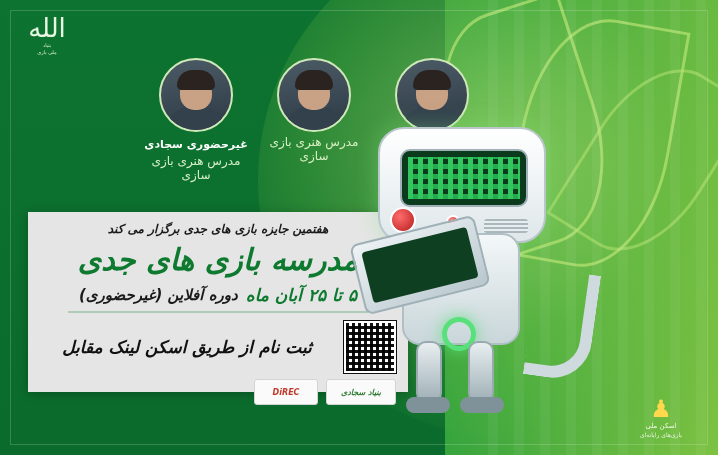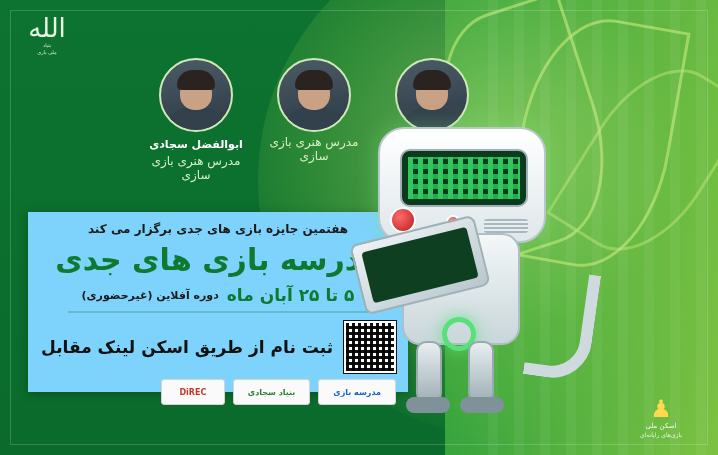--- a/index.html
+++ b/index.html
@@ -92,42 +92,43 @@
   .speaker .role {
     margin-top: 3px;
     font-size: 12px; color: #d9f0c4;
     direction: rtl;
   }
 
   
   .card {
     position: absolute; left: 28px; top: 212px;
     width: 380px; height: 180px;
-    background: #7dd3fc;
+    background: #e5e5e5;
     box-shadow: 0 2px 10px rgba(0,0,0,.25);
     direction: rtl;
     padding: 8px 12px 6px 12px;
+    font-style: italic;
   }
   .card .kicker {
     font-size: 12px; color: #1a1a1a; text-align: center; font-weight: bold;
     margin-top: 2px;
   }
   .card .title {
     font-size: 30px; font-weight: bold; color: #0e7a30;
     text-align: center; letter-spacing: -1px; margin-top: 6px;
   }
   .card .subline {
     display: flex; align-items: center; justify-content: center; gap: 8px;
     margin-top: 8px;
   }
   .card .sub-date {
     font-size: 17px; font-weight: bold; color: #0e7a30;
   }
   .card .sub-mode {
-    font-size: 11px; font-weight: bold; color: #1a1a1a;
+    font-size: 15px; font-weight: bold; color: #1a1a1a;
   }
   .card .rule { height: 2px; background: #0e7a30; margin: 6px 28px 0 28px; opacity:.25; }
   .card .cta-row {
     display: flex; flex-direction: row; align-items: center; gap: 10px; margin-top: 8px;
   }
   .qr {
     width: 52px; height: 52px; flex: none;
     background:
       repeating-linear-gradient(90deg, #111 0 3px, #fff 3px 6px),
       repeating-linear-gradient(0deg, #111 0 3px, #fff 3px 6px);
@@ -272,42 +273,41 @@
       <div class="role">مدرس هنری بازی سازی</div>
     </div>
 
 
     <div class="speaker">
       <div class="portrait">
         <div class="body"></div>
           <div class="face"></div>
           <div class="hair"></div>
       </div>
-      <div class="name">ابوالفضل سجادی</div>
+      <div class="name">غیرحضوری سجادی</div>
       <div class="role">مدرس هنری بازی سازی</div>
     </div>
 
   </div>
 
   <div class="card">
     <div class="kicker">هفتمین جایزه بازی های جدی برگزار می کند</div>
     <div class="title">مدرسه بازی های جدی</div>
     <div class="subline">
       <div class="sub-date">۵ تا ۲۵ آبان ماه</div>
       <div class="sub-mode">دوره آفلاین (غیرحضوری)</div>
     </div>
     <div class="rule"></div>
     <div class="cta-row">
       <div class="qr"></div>
       <div class="cta-text">ثبت نام از طریق اسکن لینک مقابل</div>
     </div>
     <div class="logos">
       <div class="logo-chip a">DiREC</div>
       <div class="logo-chip b">بنیاد سجادی</div>
-      <div class="logo-chip c">مدرسه بازی</div>
     </div>
   </div>
 
   <div class="robot">
     <div class="r-arm"></div>
     <div class="r-head">
       <div class="r-screen">
         <div class="pix"></div>
       </div>
       <div class="r-vent"></div>

